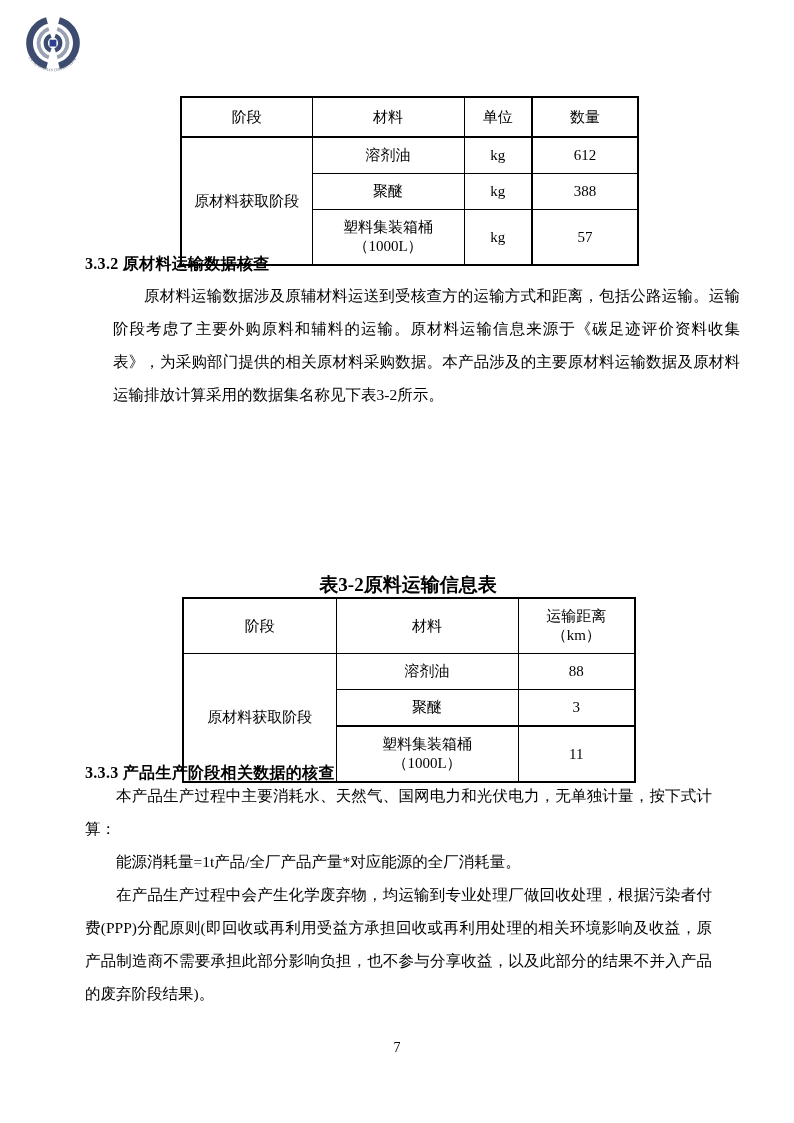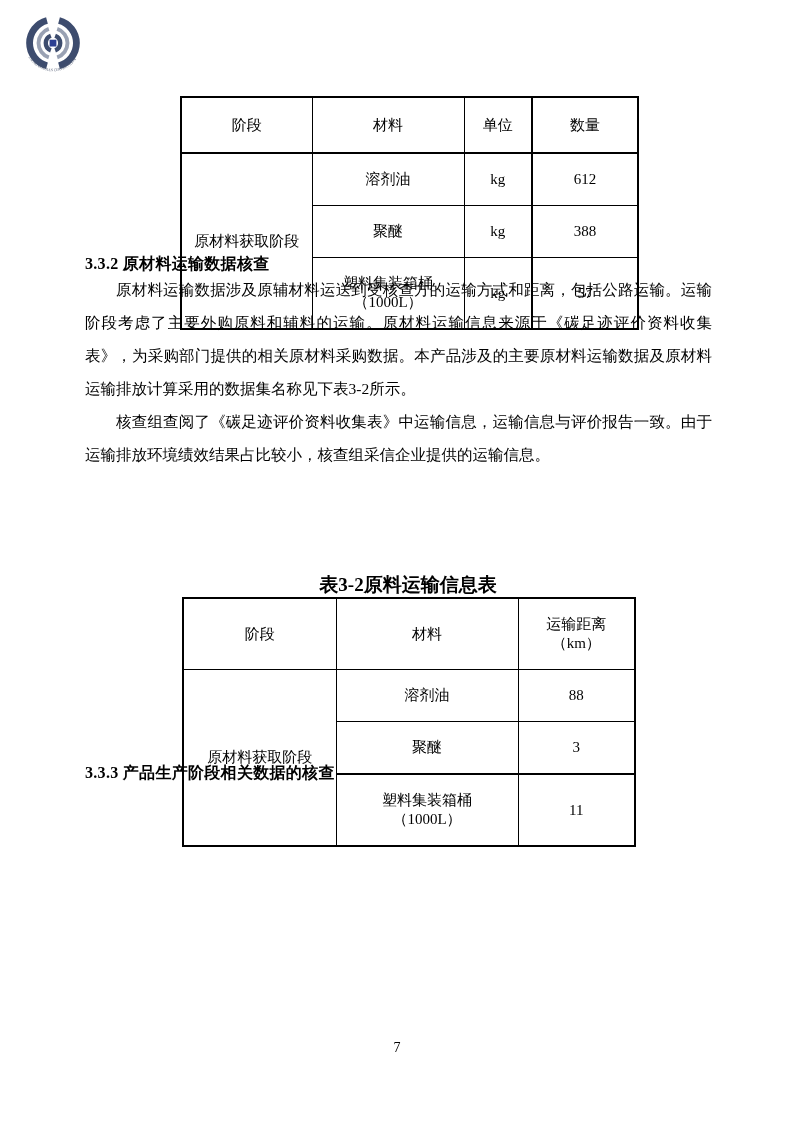--- a/index.html
+++ b/index.html
@@ -8,41 +8,41 @@
     background:#ffffff; overflow:hidden; color:#000;
     font-family:"Liberation Serif","DejaVu Serif",serif;
   }
 
   
   .logo { position:absolute; left:14px; top:10px; width:78px; height:74px; }
 
   
   .t { position:absolute; border-collapse:collapse; table-layout:fixed;
        text-align:center; font-size:15px; border:2px solid #000; }
-  .t td, .t th { border:1px solid #000; font-weight:normal; padding:16px 3px; }
+  .t td, .t th { border:1px solid #000; font-weight:normal; padding:8px 3px; }
   .t1 { left:180px; top:96px; width:457px; }
   .t2 { left:182px; top:597px; width:452px; }
   .hrow1 th { border-bottom-width:2px; height:22px; }
   .thick-left { border-left-width:2px !important; }
   .thick-bottom td { border-bottom-width:2px; }
   .rh35 { height:35px; } .rh36 { height:36px; } .rh45 { height:45px; }
   .rh41 { height:41px; } .rh28 { height:28px; } .rh42 { height:42px; }
   .preline { white-space:pre-line; line-height:19px;text-align:center; }
 
   .caption { position:absolute; left:182px; top:572px; width:452px;
              text-align:center; font-weight:bold; font-size:19px; }
 
   .sec-heading { position:absolute; left:85px; font-weight:bold; font-size:16px;
                  letter-spacing:0.3px; }
   .h332 { top:254px; }
   .h333 { top:753px;margin-top:10px; }
 
   .paras { position:absolute; left:85px; width:627px; font-size:15.5px;
            line-height:33px; text-align:justify; }
-  .p332 { top:273px; }
+  .p332 { top:279px;margin-left:28px; }
   .p333 { top:779px; }
   .paras p { margin:0; text-indent:2em; }
   .paras p.formula { text-align:left; }
 
   .page-number { position:absolute; left:0; top:1040px; width:100%;
                  text-align:center; font-size:14px; }
 </style>
 </head>
 <body>
 
@@ -92,21 +92,20 @@
 （1000L）</td>
       <td>kg</td>
       <td class="thick-left">57</td>
     </tr>
   </tbody>
     </table>
 
   <div class="sec-heading h332">3.3.2 原材料运输数据核查</div>
   <div class="paras p332">
     <p>原材料运输数据涉及原辅材料运送到受核查方的运输方式和距离，包括公路运输。运输阶段考虑了主要外购原料和辅料的运输。原材料运输信息来源于《碳足迹评价资料收集表》，为采购部门提供的相关原材料采购数据。本产品涉及的主要原材料运输数据及原材料运输排放计算采用的数据集名称见下表3-2所示。</p>
-    <p>核查组查阅了《碳足迹评价资料收集表》中运输信息，运输信息与评价报告一致。由于运输排放环境绩效结果占比较小，核查组采信企业提供的运输信息。</p>
   </div>
 
   <div class="caption">表3-2原料运输信息表</div>
   <table class="t t2">
     <colgroup>
         <col style="width:153px">
         <col style="width:182px">
         <col style="width:117px">
       </colgroup>
     <tbody>
@@ -127,16 +126,21 @@
     </tr>
     <tr class="rh42">
       <td class="preline">塑料集装箱桶
 （1000L）</td>
       <td>11</td>
     </tr>
   </tbody>
     </table>
 
   <div class="sec-heading h333">3.3.3 产品生产阶段相关数据的核查</div>
+  <div class="paras p333">
+    <p>本产品生产过程中主要消耗水、天然气、国网电力和光伏电力，无单独计量，按下式计算：</p>
+    <p class="formula">能源消耗量=1t产品/全厂产品产量*对应能源的全厂消耗量。</p>
+    <p>在产品生产过程中会产生化学废弃物，均运输到专业处理厂做回收处理，根据污染者付费(PPP)分配原则(即回收或再利用受益方承担回收或再利用处理的相关环境影响及收益，原产品制造商不需要承担此部分影响负担，也不参与分享收益，以及此部分的结果不并入产品的废弃阶段结果)。</p>
+  </div>
 
   <div class="page-number">7</div>
 
 </div>
 
 </body></html>

